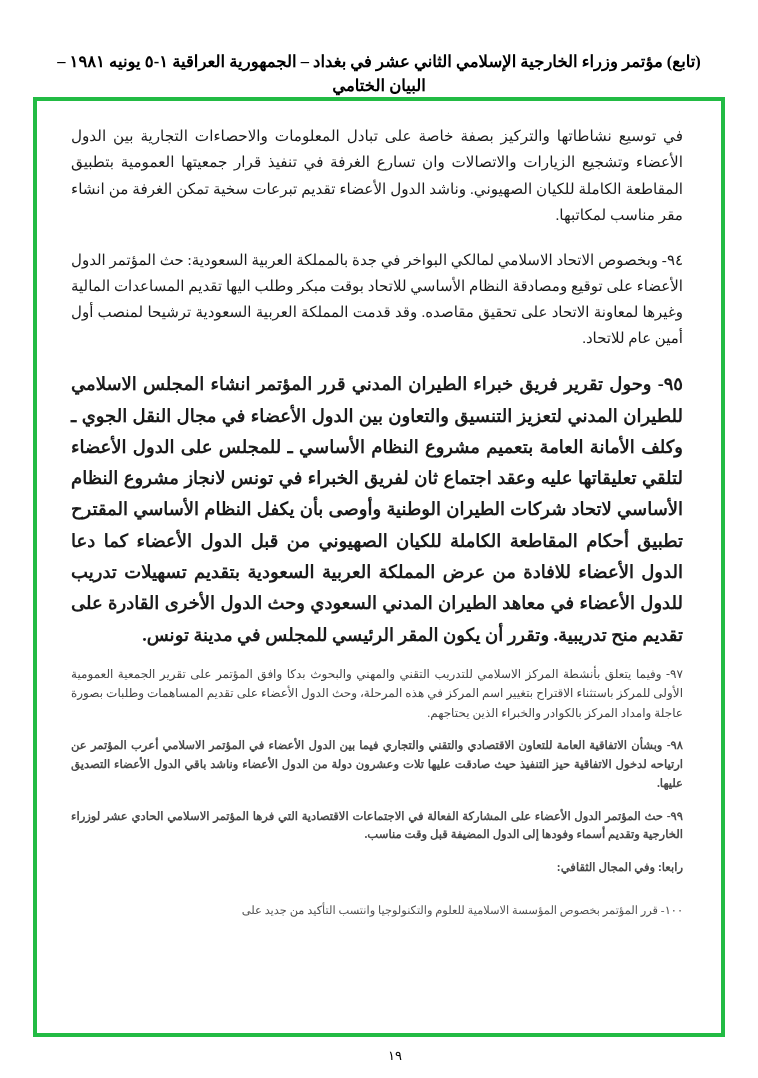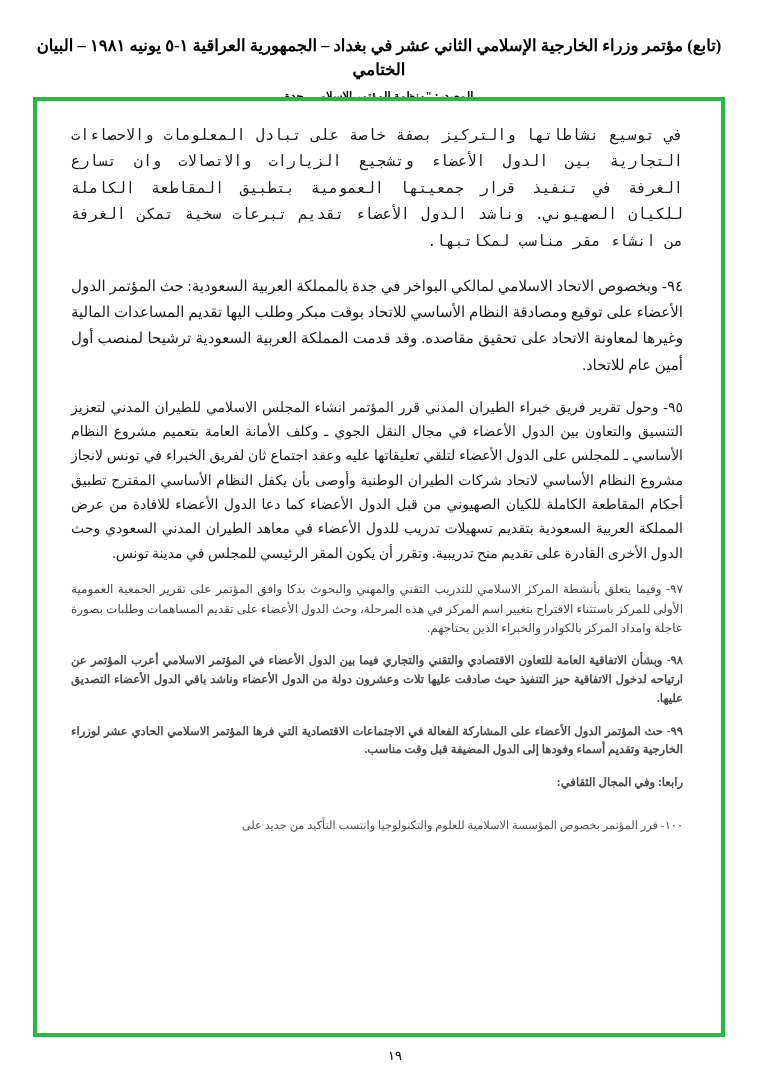--- a/index.html
+++ b/index.html
@@ -13,21 +13,21 @@
     font-family: "Liberation Serif", "DejaVu Serif", serif;
     color: #000000;
     position: relative;
     overflow: hidden;
   }
   .page {
     width: 758px;
     height: 1078px;
     position: relative;
     box-sizing: border-box;
-    padding: 0;
+    padding: 16px;
   }
   .header {
     text-align: center;
     padding: 34px 28px 0 28px;
   }
   .header-title {
     font-size: 16.5px;
     font-weight: bold;
     line-height: 1.45;
     letter-spacing: 0px;
@@ -57,23 +57,23 @@
     overflow: hidden;
   }
   p.para {
     margin: 0 0 14px 0;
     text-align: justify;
     text-align-last: right;
     font-size: 15px;
     line-height: 1.72;
     color: #1b1b1b;
   }
-  p.p-1 { font-size: 15.2px; line-height: 1.74; font-family: Liberation Mono, monospace; }
+  p.p-1 { font-size: 15.2px; line-height: 1.74; }
   p.p-2 { font-size: 15px; line-height: 1.74; margin-top: 18px;}
-  p.p-3 { font-size: 14px; line-height: 1.74; margin-top: 18px;}
+  p.p-3 { font-size: 18px; line-height: 1.74; margin-top: 18px; font-weight: bold;}
   p.p-5 { font-size: 12.6px; line-height: 1.66; margin-top: 14px; color:#3a3a3a; }
   p.p-6 { font-size: 12.0px; line-height: 1.62; margin-top: 14px; color:#444; }
   p.p-7 { font-size: 11.6px; line-height: 1.62; margin-top: 14px; color:#4a4a4a;font-weight:bold; }
   p.p-8 { font-size: 11.6px; line-height: 1.6; margin-top: 12px; color:#4a4a4a;font-weight:bold; }
   p.p-9 { font-size: 11.6px; line-height: 1.6; margin-top: 12px; color:#4a4a4a;font-weight:bold; }
   p.p-10 { font-size: 11.4px; line-height: 1.6; margin-top: 24px; color:#4f4f4f; }
   .page-number {
     position: absolute;
     bottom: 14px;
     left: 16px;

